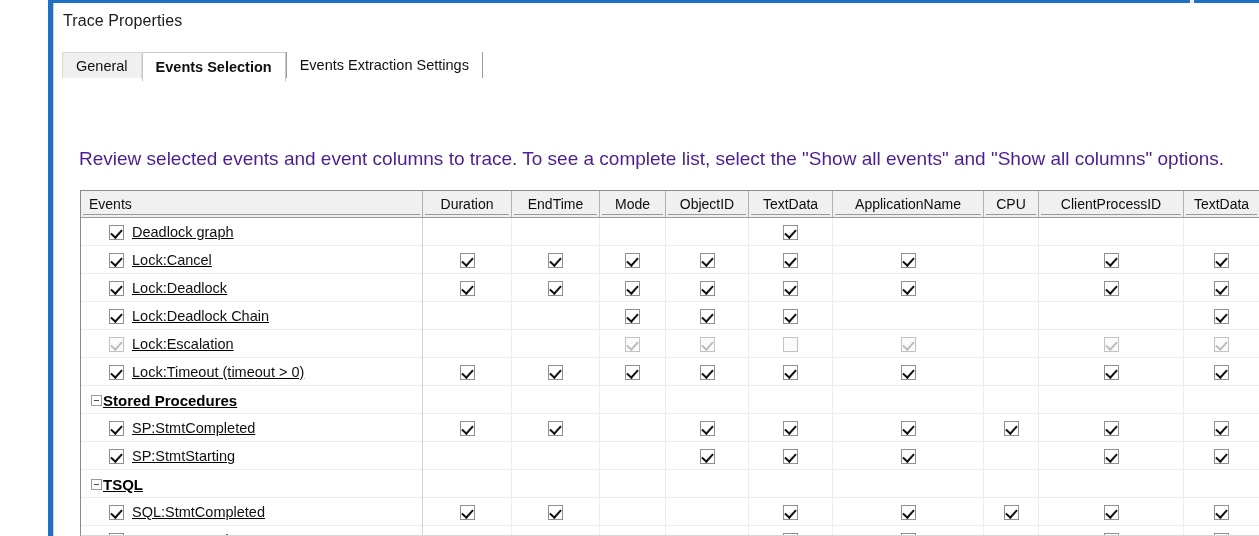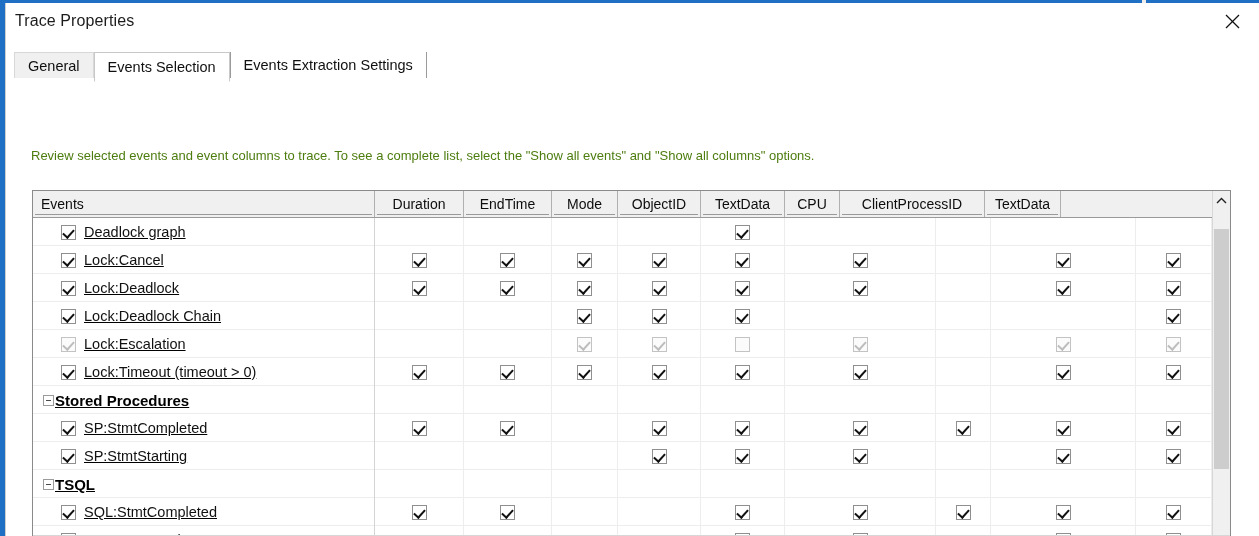--- a/index.html
+++ b/index.html
@@ -9,20 +9,21 @@
     background: #ffffff;
     font-family: "Liberation Sans", sans-serif;
   }
 
   #app {
     position: relative;
     width: 1146px;
     height: 536px;
     background: #ffffff;
     box-sizing: border-box;
+    margin-left: 48px;
   }
 
   
   .desktop-left-strip {
     position: absolute;
     left: 0; top: 0;
     width: 5px; height: 536px;
     background: #1f6fc4;
   }
   .desktop-top-strip {
@@ -106,35 +107,35 @@
     box-sizing: border-box;
     white-space: nowrap;
     cursor: default;
   }
   .tab.active {
     height: 30px;
     background: #ffffff;
     border: 1px solid #c8c8c8;
     border-bottom: 1px solid #ffffff;
     z-index: 3;
-    font-weight: 400;
+    font-weight: 700;
   }
   .tab.plain {
     background: #ffffff;
     border: none;
     border-right: 1px solid #9b9b9b;
     border-left: 1px solid #9b9b9b;
   }
 
   
   .description {
     position: absolute;
     left: 25px; top: 108px;
-    font-size: 13px;
-    color: #4d7c0f;
+    font-size: 19px;
+    color: #4c1d95;
     white-space: nowrap;
   }
 
   
   .grid-frame {
     position: absolute;
     left: 26px; top: 150px;
     width: 1199px; height: 365px;
     border: 1px solid #8a8a8a;
     background: #ffffff;
@@ -365,20 +366,23 @@
             </div>
             <div class="hcell centered" style="width: 66px;">
               <span>Mode</span>
             </div>
             <div class="hcell centered" style="width: 83px;">
               <span>ObjectID</span>
             </div>
             <div class="hcell centered" style="width: 84px;">
               <span>TextData</span>
             </div>
+            <div class="hcell centered" style="width: 151px;">
+              <span>ApplicationName</span>
+            </div>
             <div class="hcell centered" style="width: 55px;">
               <span>CPU</span>
             </div>
             <div class="hcell centered" style="width: 145px;">
               <span>ClientProcessID</span>
             </div>
             <div class="hcell centered" style="width: 76px;">
               <span>TextData</span>
             </div>
           </div>

